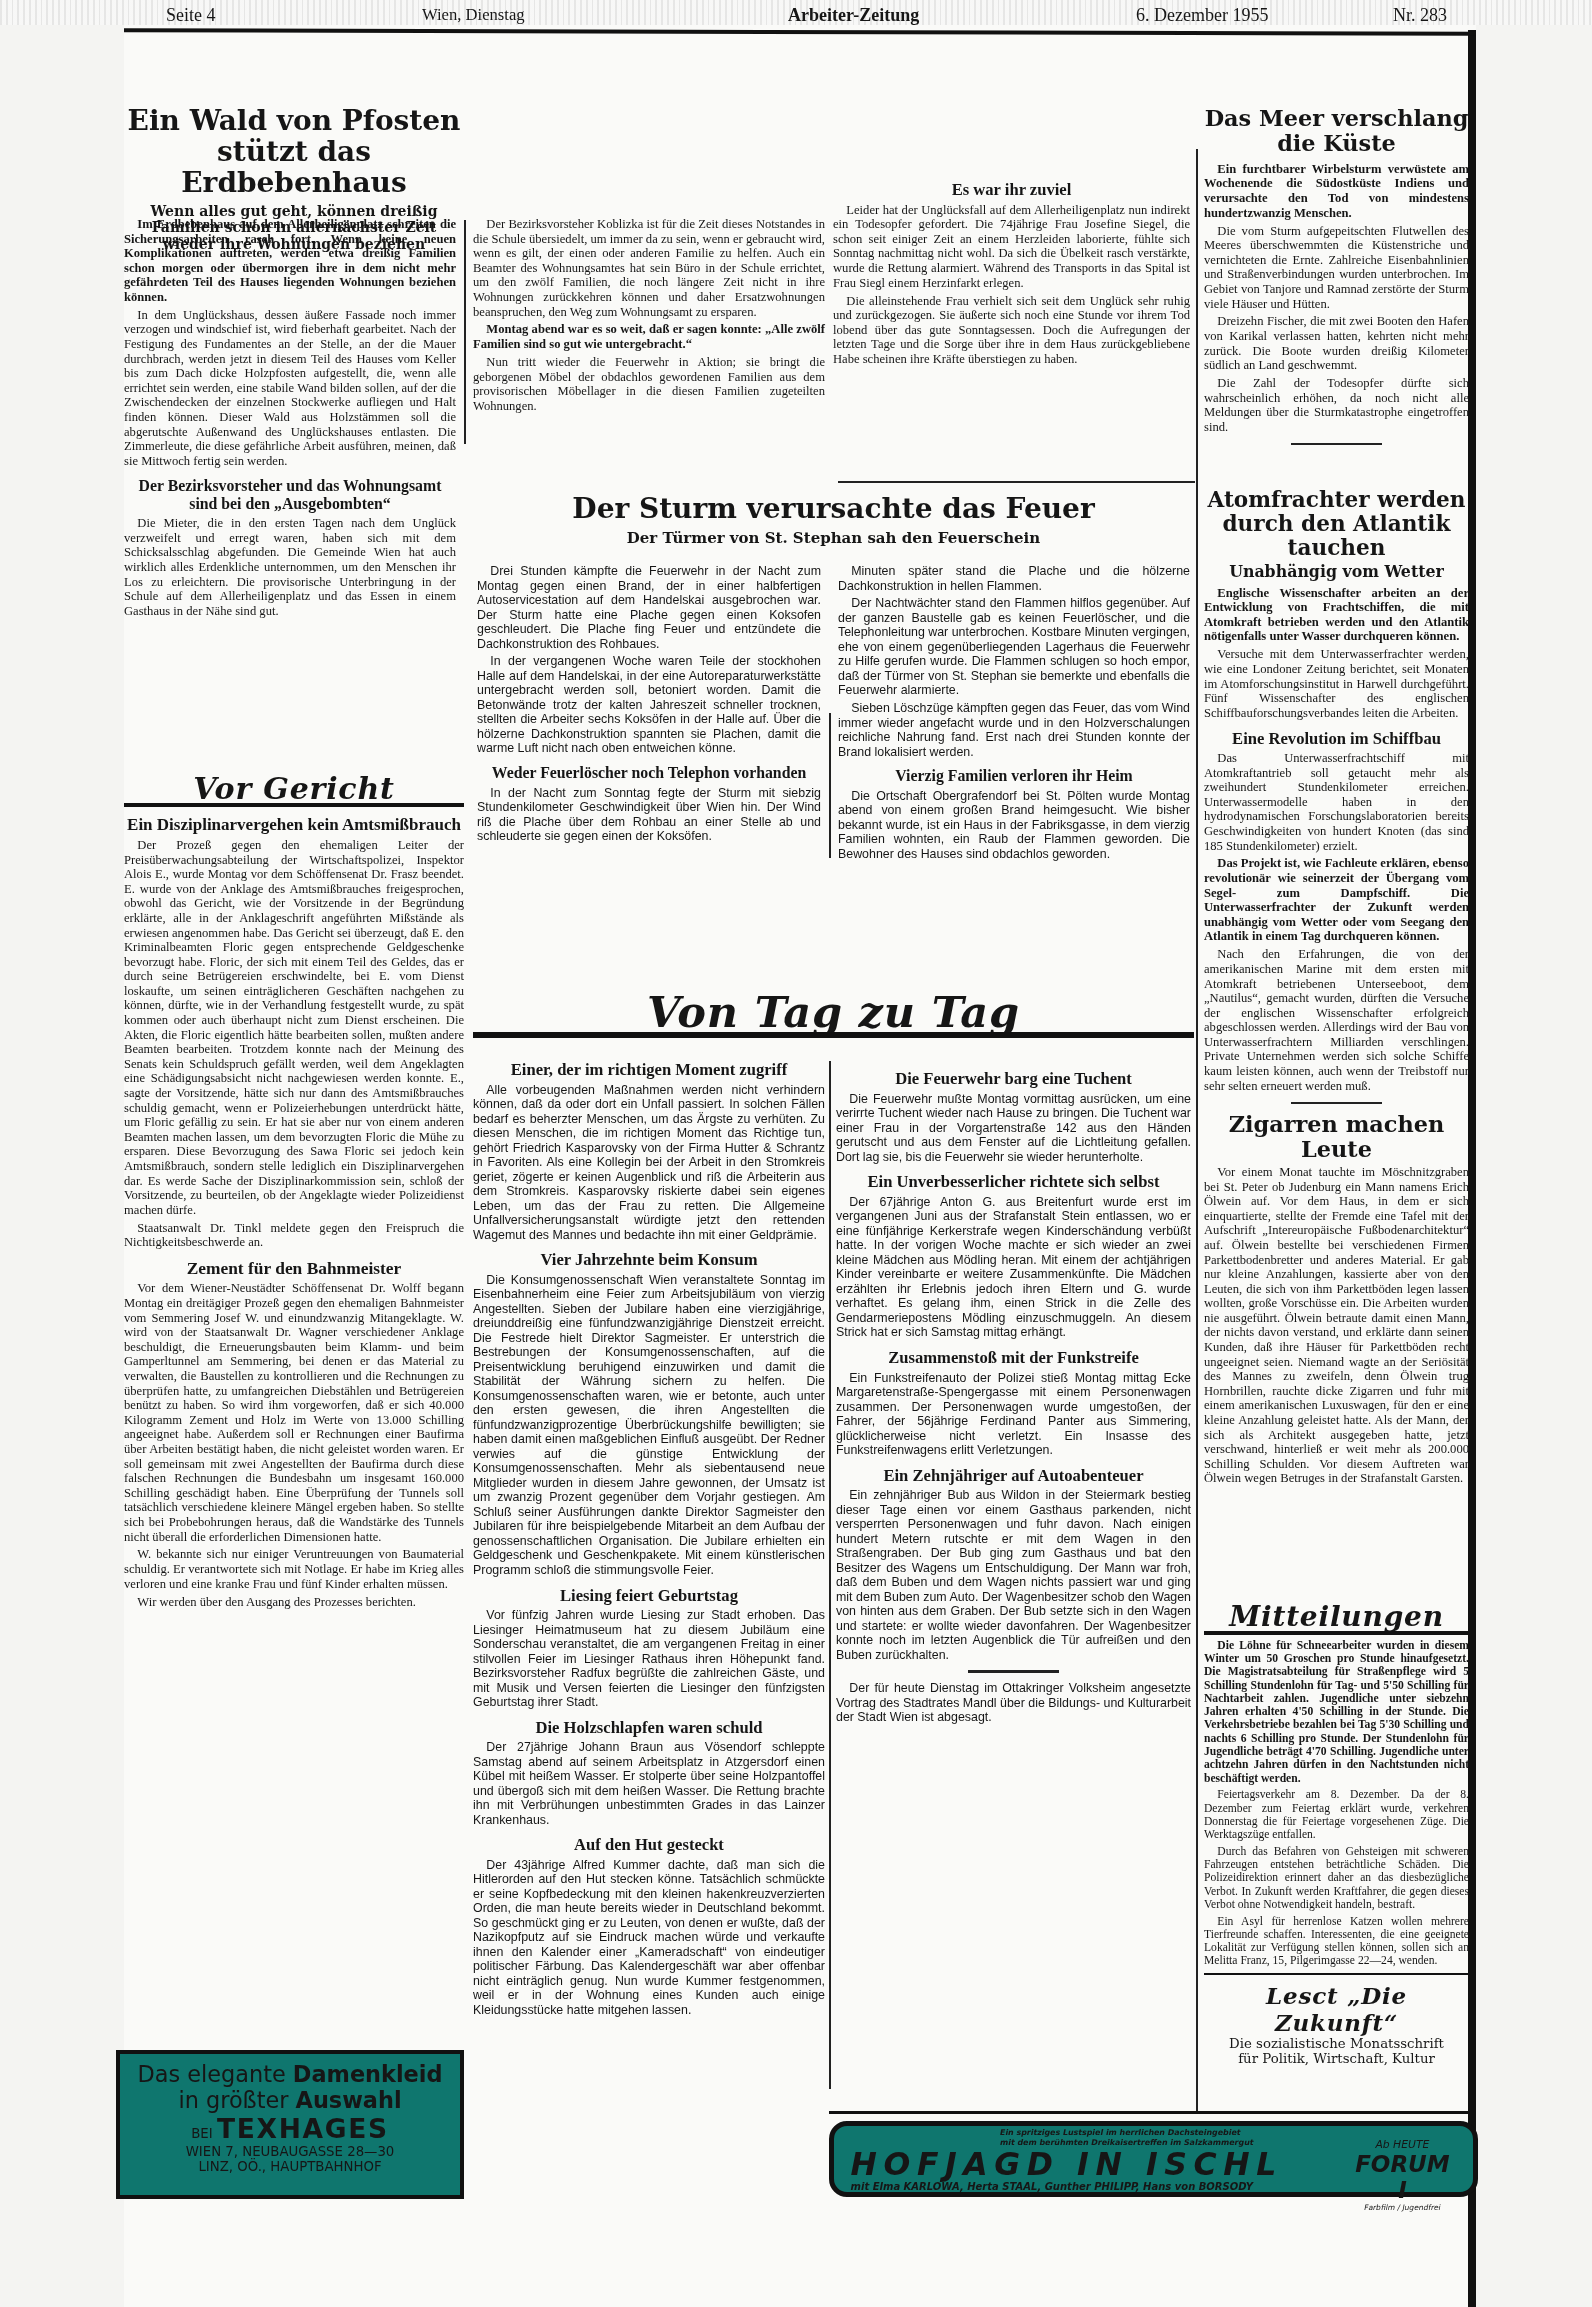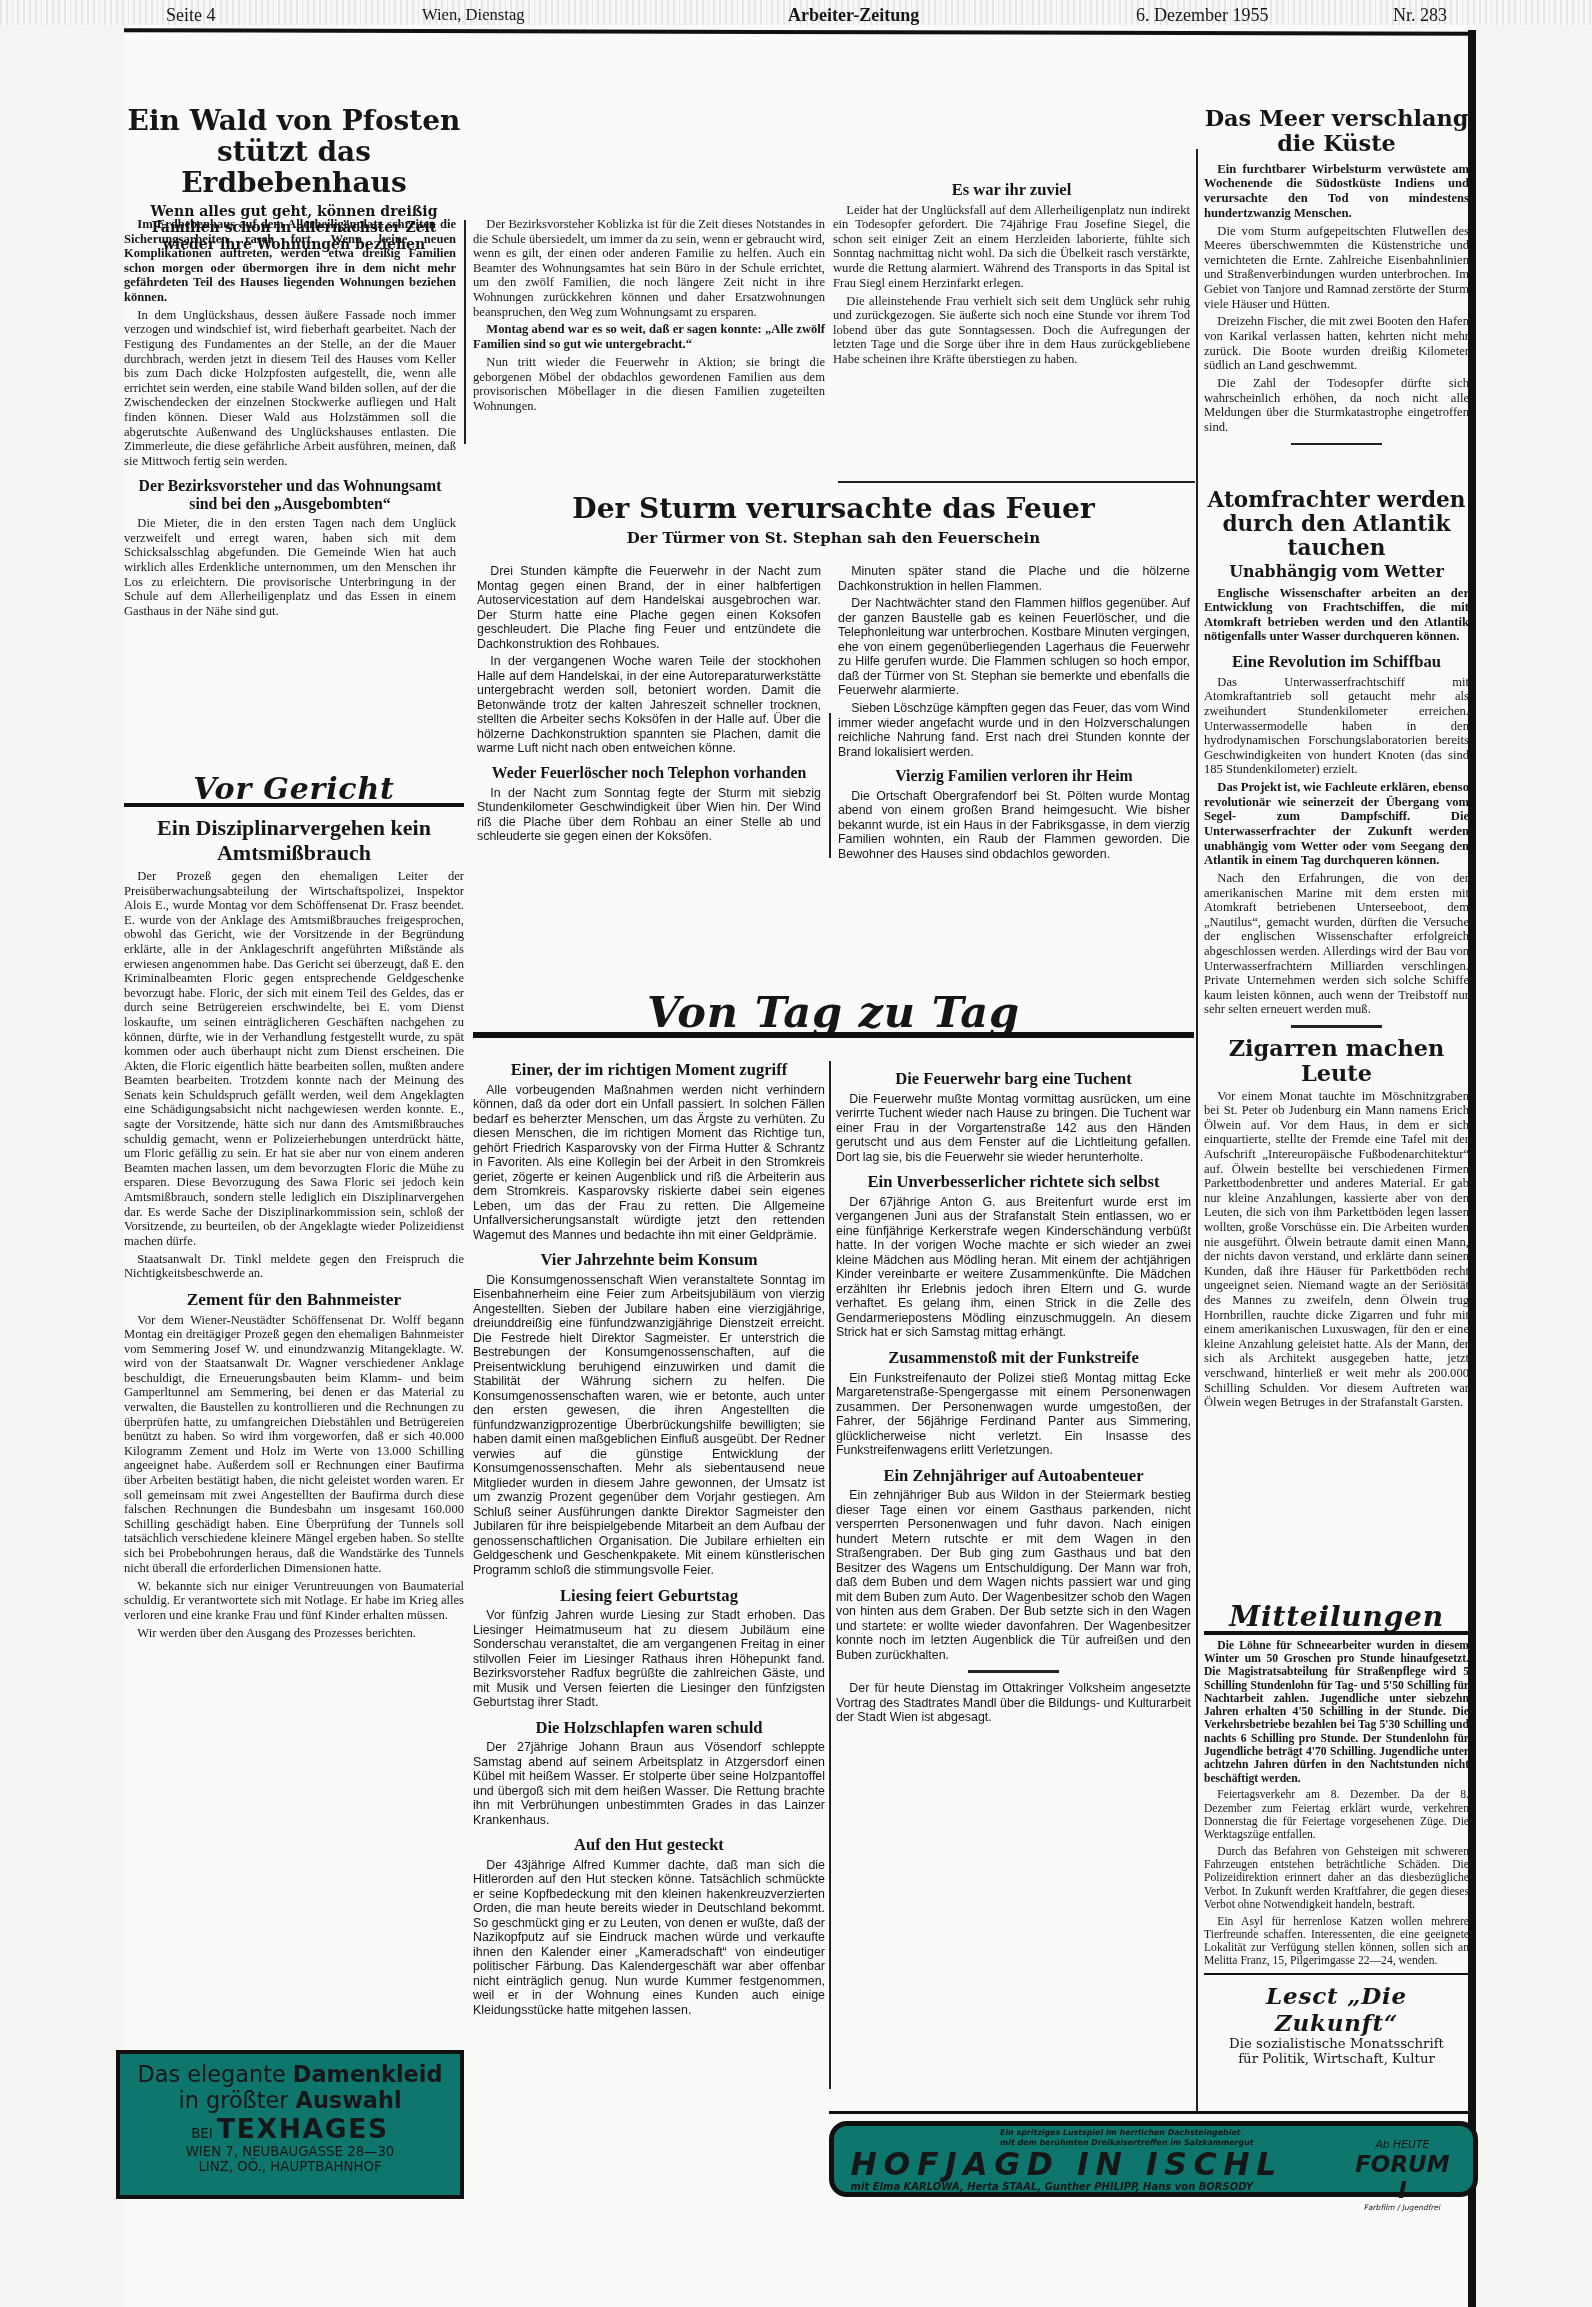--- a/index.html
+++ b/index.html
@@ -99,36 +99,37 @@
   <p>Sieben Löschzüge kämpften gegen das Feuer, das vom Wind immer wieder angefacht wurde und in den Holzverschalungen reichliche Nahrung fand. Erst nach drei Stunden konnte der Brand lokalisiert werden.</p>
   <div class="h3" style="font-size:15.8px;">Vierzig Familien verloren ihr Heim</div>
   <p>Die Ortschaft Obergrafendorf bei St. Pölten wurde Montag abend von einem großen Brand heimgesucht. Wie bisher bekannt wurde, ist ein Haus in der Fabriksgasse, in dem vierzig Familien wohnten, ein Raub der Flammen geworden. Die Bewohner des Hauses sind obdachlos geworden.</p>
 </div>
 
 <div class="abs" style="left:1204px;top:488px;width:265px;">
   <div class="h1" style="font-size:21.6px;">Atomfrachter werden durch den Atlantik tauchen</div>
   <div class="sub" style="margin-top:3.3px;font-size:15.8px;">Unabhängig vom Wetter</div>
   <div class="body" style="margin-top:5px;">
     <p class="b">Englische Wissenschafter arbeiten an der Entwicklung von Frachtschiffen, die mit Atomkraft betrieben werden und den Atlantik nötigenfalls unter Wasser durchqueren können.</p>
+    <p>Versuche mit dem Unterwasserfrachter werden, wie eine Londoner Zeitung berichtet, seit Monaten im Atomforschungsinstitut in Harwell durchgeführt. Fünf Wissenschafter des englischen Schiffbauforschungsverbandes leiten die Arbeiten.</p>
     <div class="h3">Eine Revolution im Schiffbau</div>
     <p>Das Unterwasserfrachtschiff mit Atomkraftantrieb soll getaucht mehr als zweihundert Stundenkilometer erreichen. Unterwassermodelle haben in den hydrodynamischen Forschungslaboratorien bereits Geschwindigkeiten von hundert Knoten (das sind 185 Stundenkilometer) erzielt.</p>
     <p class="b">Das Projekt ist, wie Fachleute erklären, ebenso revolutionär wie seinerzeit der Übergang vom Segel- zum Dampfschiff. Die Unterwasserfrachter der Zukunft werden unabhängig vom Wetter oder vom Seegang den Atlantik in einem Tag durchqueren können.</p>
     <p>Nach den Erfahrungen, die von der amerikanischen Marine mit dem ersten mit Atomkraft betriebenen Unterseeboot, dem „Nautilus“, gemacht wurden, dürften die Versuche der englischen Wissenschafter erfolgreich abgeschlossen werden. Allerdings wird der Bau von Unterwasserfrachtern Milliarden verschlingen. Private Unternehmen werden sich solche Schiffe kaum leisten können, auch wenn der Treibstoff nur sehr selten erneuert werden muß.</p>
   </div>
   <div class="short-rule"></div>
   <div class="h1" style="font-size:22.4px;">Zigarren machen Leute</div>
   <div class="body" style="margin-top:3.3px;">
     <p>Vor einem Monat tauchte im Möschnitzgraben bei St. Peter ob Judenburg ein Mann namens Erich Ölwein auf. Vor dem Haus, in dem er sich einquartierte, stellte der Fremde eine Tafel mit der Aufschrift „Intereuropäische Fußbodenarchitektur“ auf. Ölwein bestellte bei verschiedenen Firmen Parkettbodenbretter und anderes Material. Er gab nur kleine Anzahlungen, kassierte aber von den Leuten, die sich von ihm Parkettböden legen lassen wollten, große Vorschüsse ein. Die Arbeiten wurden nie ausgeführt. Ölwein betraute damit einen Mann, der nichts davon verstand, und erklärte dann seinen Kunden, daß ihre Häuser für Parkettböden recht ungeeignet seien. Niemand wagte an der Seriösität des Mannes zu zweifeln, denn Ölwein trug Hornbrillen, rauchte dicke Zigarren und fuhr mit einem amerikanischen Luxuswagen, für den er eine kleine Anzahlung geleistet hatte. Als der Mann, der sich als Architekt ausgegeben hatte, jetzt verschwand, hinterließ er weit mehr als 200.000 Schilling Schulden. Vor diesem Auftreten war Ölwein wegen Betruges in der Strafanstalt Garsten.</p>
   </div>
 </div>
 
 <div class="abs" style="left:124px;top:771px;width:340px;">
   <div class="blackletter" style="font-size:30px;">Vor Gericht</div>
   <div class="rule-thick" style="position:relative;width:340px;margin-top:-3.3px;"></div>
-  <div class="h3" style="font-size:22px;">Ein Disziplinarvergehen kein Amtsmißbrauch</div>
+  <div class="h3" style="font-size:17px;">Ein Disziplinarvergehen kein Amtsmißbrauch</div>
   <div class="body">
     <p>Der Prozeß gegen den ehemaligen Leiter der Preisüberwachungsabteilung der Wirtschaftspolizei, Inspektor Alois E., wurde Montag vor dem Schöffensenat Dr. Frasz beendet. E. wurde von der Anklage des Amtsmißbrauches freigesprochen, obwohl das Gericht, wie der Vorsitzende in der Begründung erklärte, alle in der Anklageschrift angeführten Mißstände als erwiesen angenommen habe. Das Gericht sei überzeugt, daß E. den Kriminalbeamten Floric gegen entsprechende Geldgeschenke bevorzugt habe. Floric, der sich mit einem Teil des Geldes, das er durch seine Betrügereien erschwindelte, bei E. vom Dienst loskaufte, um seinen einträglicheren Geschäften nachgehen zu können, dürfte, wie in der Verhandlung festgestellt wurde, zu spät kommen oder auch überhaupt nicht zum Dienst erscheinen. Die Akten, die Floric eigentlich hätte bearbeiten sollen, mußten andere Beamten bearbeiten. Trotzdem konnte nach der Meinung des Senats kein Schuldspruch gefällt werden, weil dem Angeklagten eine Schädigungsabsicht nicht nachgewiesen werden konnte. E., sagte der Vorsitzende, hätte sich nur dann des Amtsmißbrauches schuldig gemacht, wenn er Polizeierhebungen unterdrückt hätte, um Floric gefällig zu sein. Er hat sie aber nur von einem anderen Beamten machen lassen, um dem bevorzugten Floric die Mühe zu ersparen. Diese Bevorzugung des Sawa Floric sei jedoch kein Amtsmißbrauch, sondern stelle lediglich ein Disziplinarvergehen dar. Es werde Sache der Disziplinarkommission sein, schloß der Vorsitzende, zu beurteilen, ob der Angeklagte wieder Polizeidienst machen dürfe.</p>
     <p>Staatsanwalt Dr. Tinkl meldete gegen den Freispruch die Nichtigkeitsbeschwerde an.</p>
     <div class="h3" style="font-size:17.4px;">Zement für den Bahnmeister</div>
     <p>Vor dem Wiener-Neustädter Schöffensenat Dr. Wolff begann Montag ein dreitägiger Prozeß gegen den ehemaligen Bahnmeister vom Semmering Josef W. und einundzwanzig Mitangeklagte. W. wird von der Staatsanwalt Dr. Wagner verschiedener Anklage beschuldigt, die Erneuerungsbauten beim Klamm- und beim Gamperltunnel am Semmering, bei denen er das Material zu verwalten, die Baustellen zu kontrollieren und die Rechnungen zu überprüfen hatte, zu umfangreichen Diebstählen und Betrügereien benützt zu haben. So wird ihm vorgeworfen, daß er sich 40.000 Kilogramm Zement und Holz im Werte von 13.000 Schilling angeeignet habe. Außerdem soll er Rechnungen einer Baufirma über Arbeiten bestätigt haben, die nicht geleistet worden waren. Er soll gemeinsam mit zwei Angestellten der Baufirma durch diese falschen Rechnungen die Bundesbahn um insgesamt 160.000 Schilling geschädigt haben. Eine Überprüfung der Tunnels soll tatsächlich verschiedene kleinere Mängel ergeben haben. So stellte sich bei Probebohrungen heraus, daß die Wandstärke des Tunnels nicht überall die erforderlichen Dimensionen hatte.</p>
     <p>W. bekannte sich nur einiger Veruntreuungen von Baumaterial schuldig. Er verantwortete sich mit Notlage. Er habe im Krieg alles verloren und eine kranke Frau und fünf Kinder erhalten müssen.</p>
     <p>Wir werden über den Ausgang des Prozesses berichten.</p>
   </div>
 </div>
 

